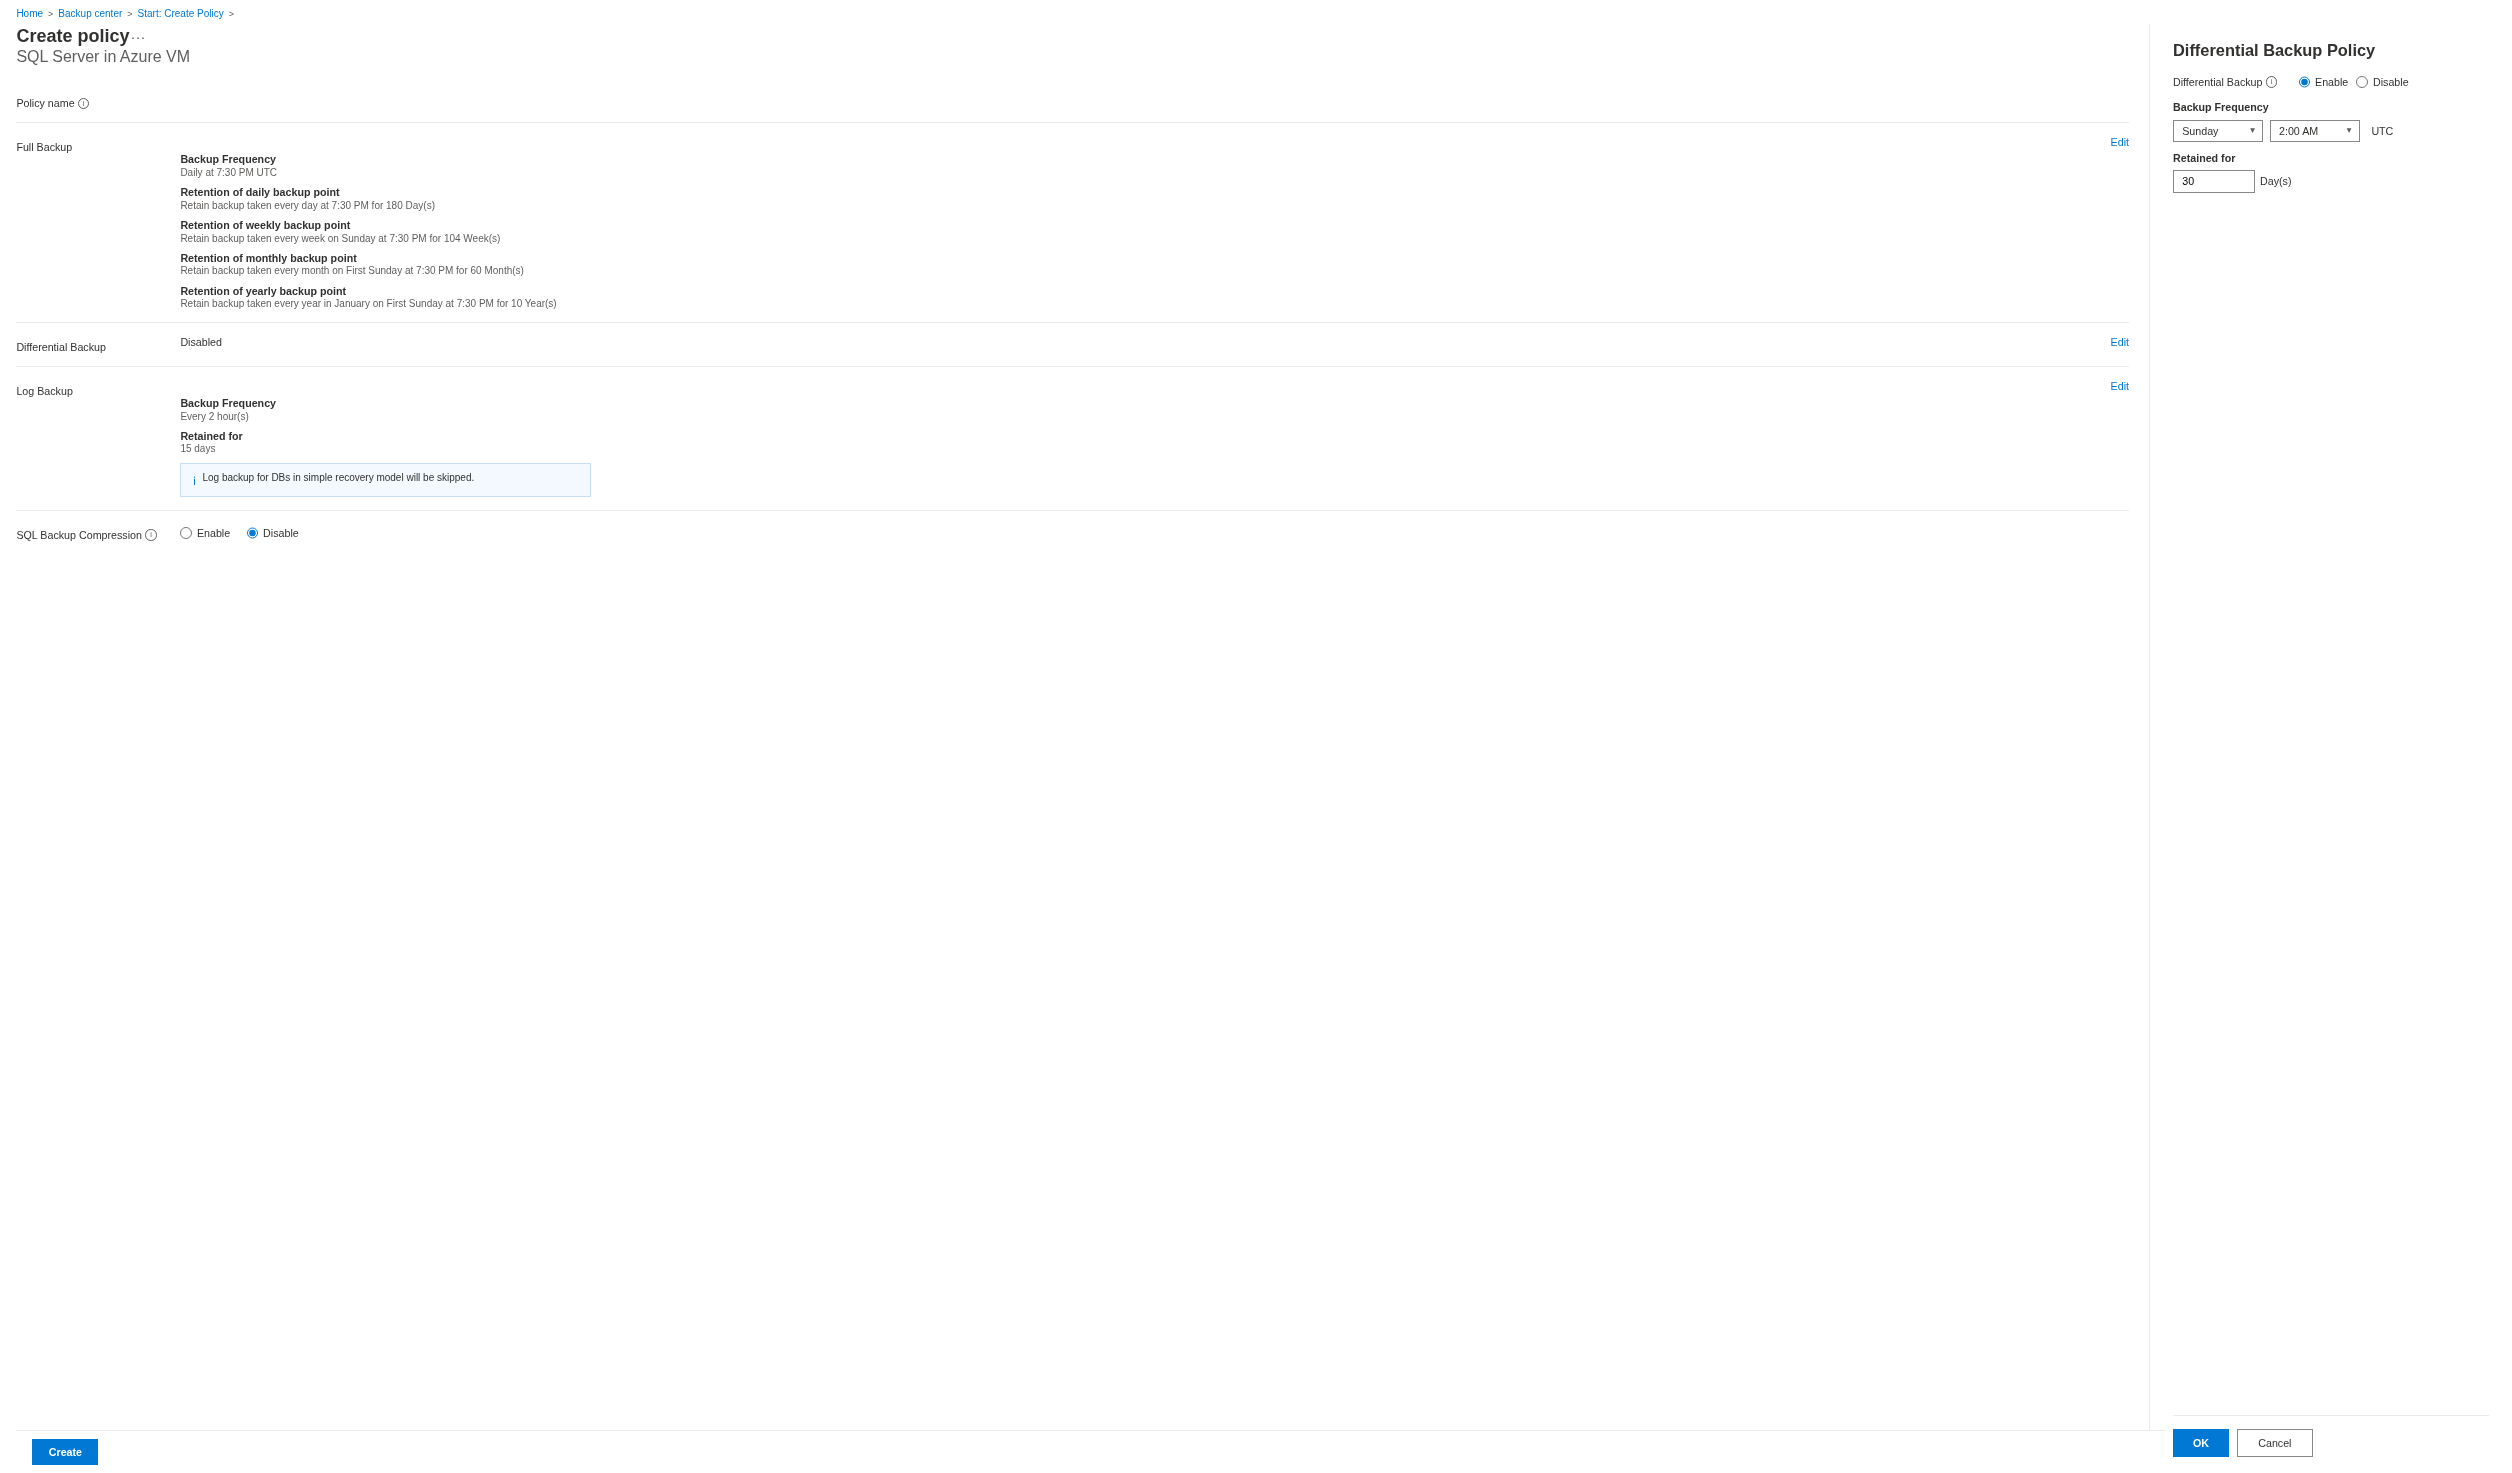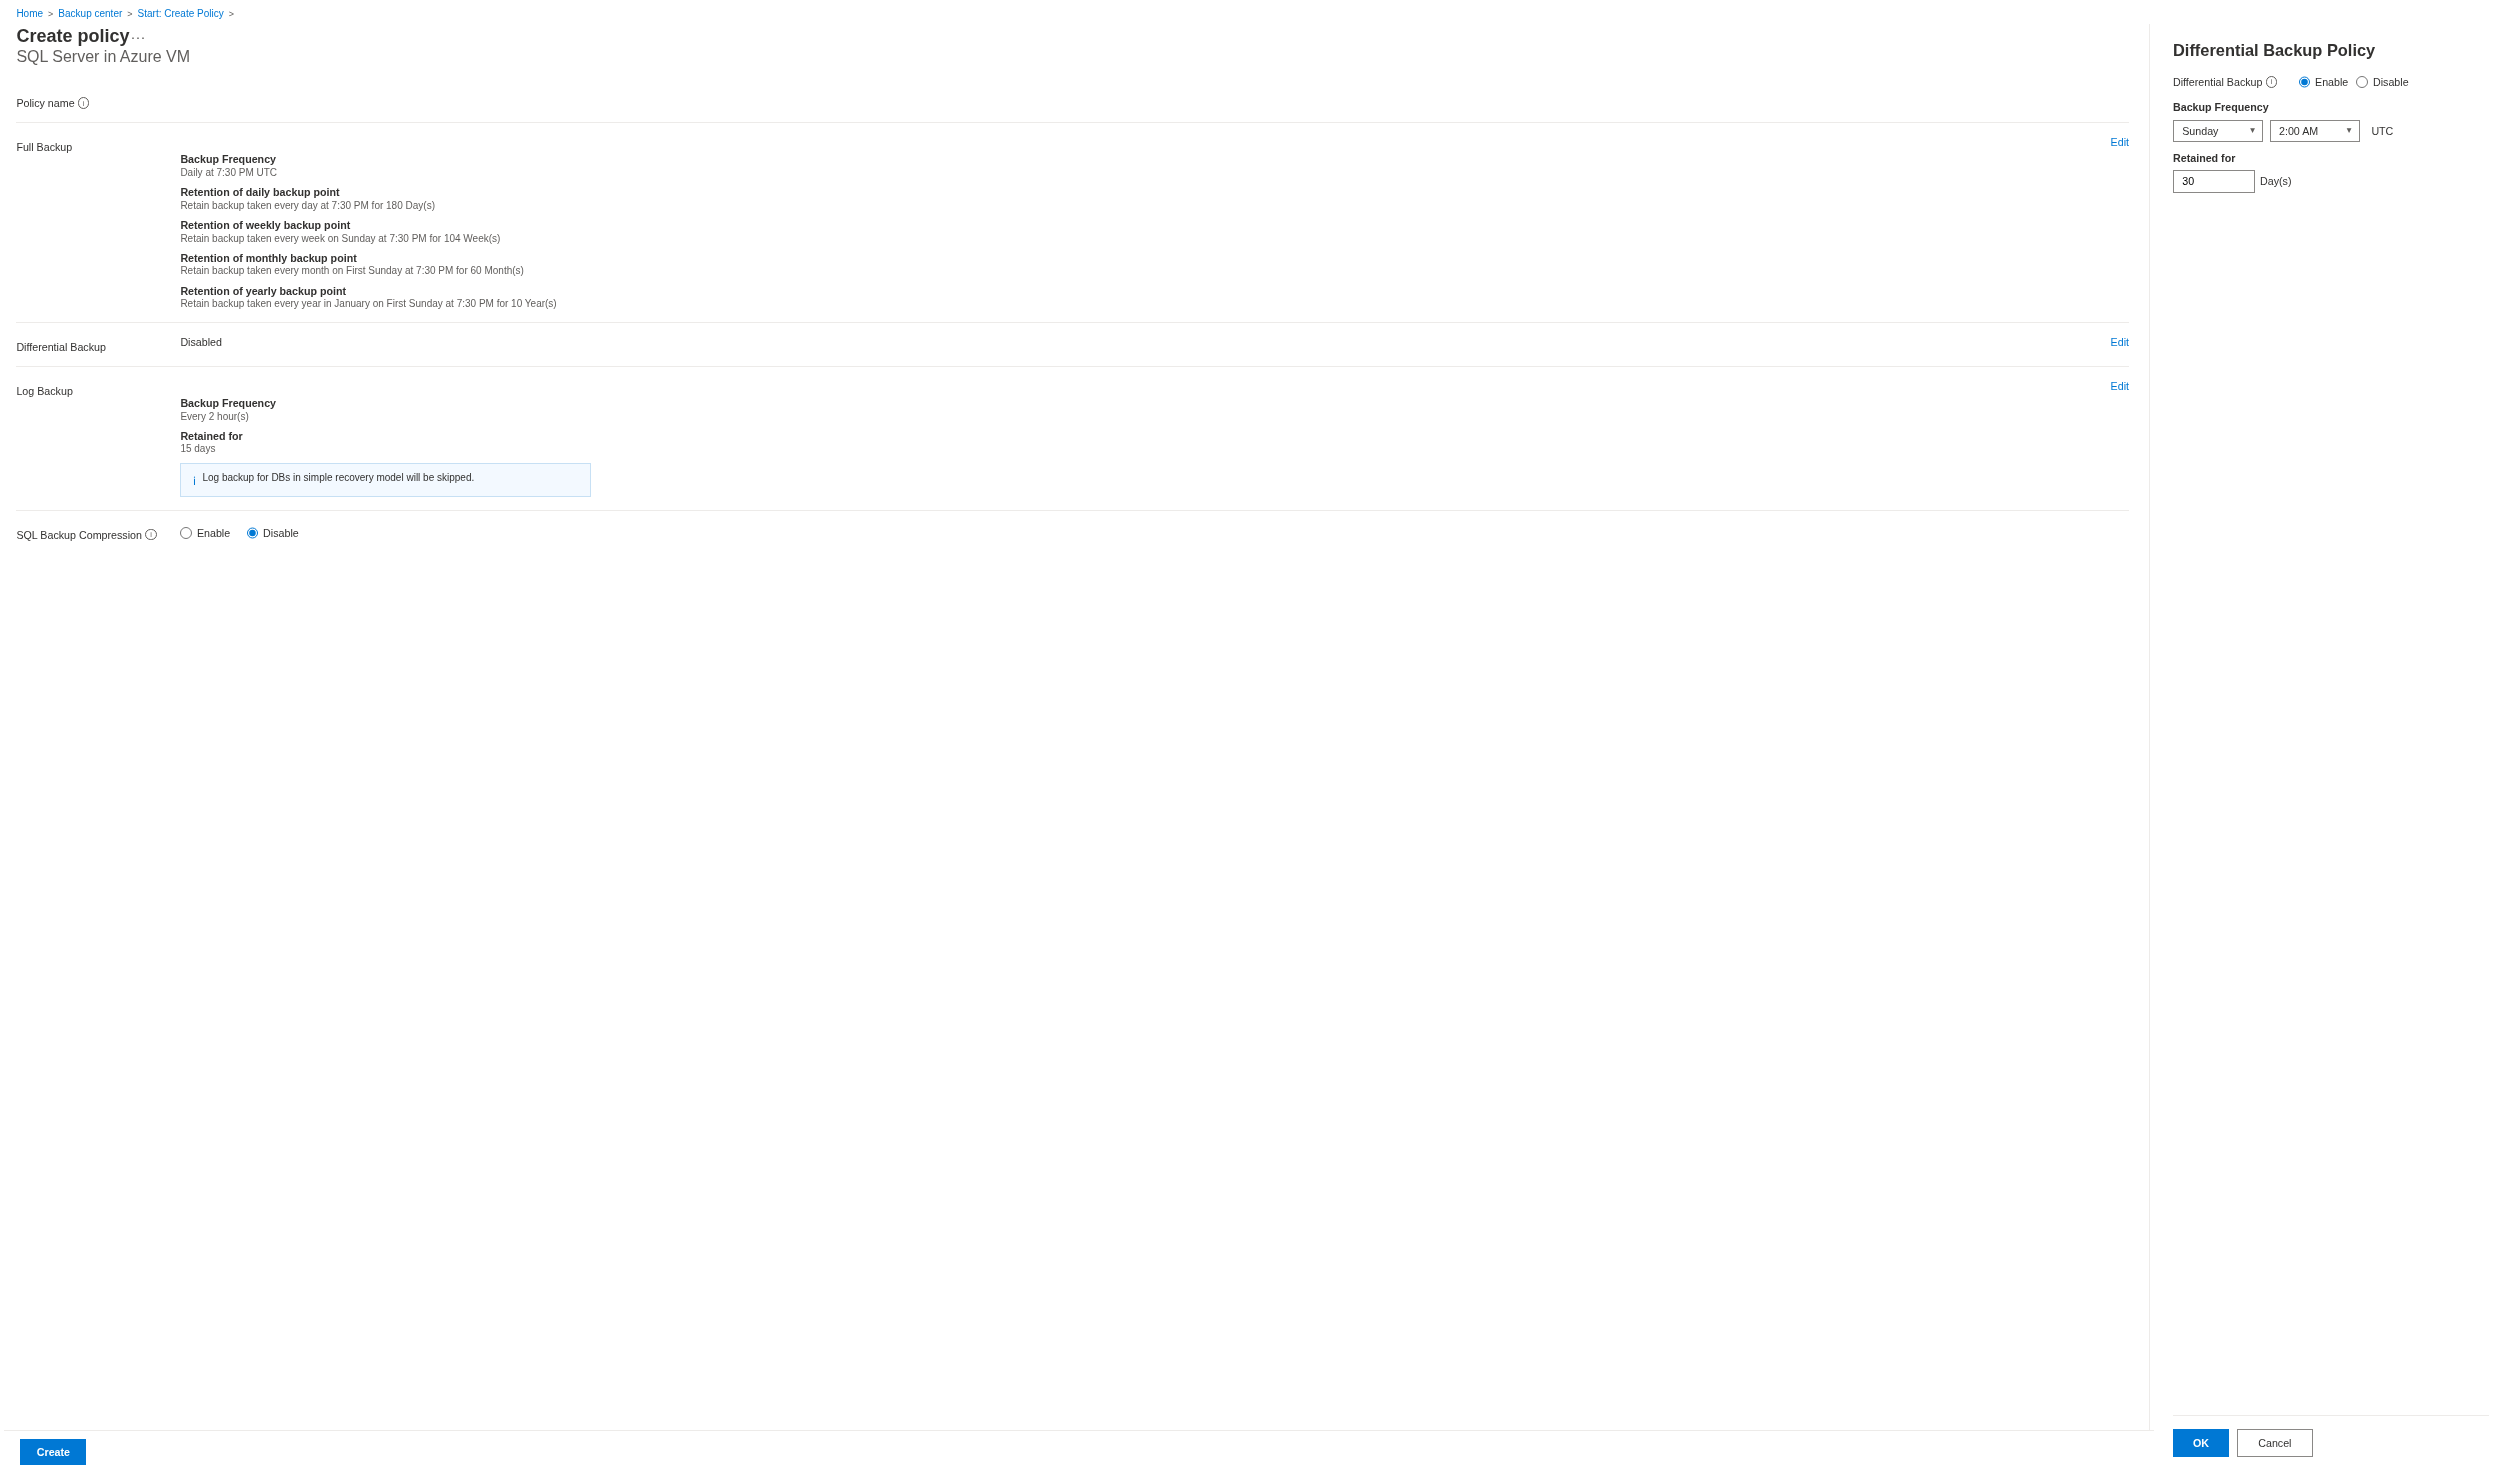--- a/index.html
+++ b/index.html
@@ -14,21 +14,21 @@
 
     
     .left-panel { flex: 1; padding: 0 20px 0 16.4px; overflow-y: auto; border-right: 0.8px solid #edebe9; }
 
     .page-header { display: flex; align-items: center; gap: 1px; margin-bottom: 1.6px; padding-top: 1.6px; }
     .page-title { font-size: 18px; font-weight: 600; color: #323130; }
     .page-subtitle { font-size: 16px; color: #605e5c; margin-bottom: 13px; }
     .more-icon { color: #605e5c; cursor: pointer; font-size: 15px; }
 
     .form-row { display: flex; align-items: flex-start; padding: 13px 0; border-bottom: 0.8px solid #edebe9; }
-    .form-label { width: 164px; min-width: 164px; font-size: 10.7px; color: #323130; padding-top: 5px; display: flex; align-items: flex-start; gap: 3.3px; }
+    .form-label { width: 164px; min-width: 164px; font-size: 10.7px; color: #323130; padding-top: 5px; display: flex; align-items: center; gap: 3.3px; }
     .form-content { flex: 1; }
 
     .policy-name-input { display: flex; align-items: center; border: 0.8px solid #8a8886; padding: 4.1px 8.2px; width: 247px; font-size: 10.7px; background: #fff; }
     .policy-name-input input { border: none; outline: none; flex: 1; font-size: 10.7px; color: #323130; }
     .checkmark { color: #107c10; font-size: 11.5px; margin-left: 6.6px; }
 
     .section-header { display: flex; justify-content: space-between; align-items: flex-start; margin-bottom: 5px; }
     .edit-link { color: #0078d4; cursor: pointer; font-size: 10.7px; text-decoration: none; }
 
     .backup-detail-title { font-weight: 600; font-size: 10.7px; margin-bottom: 1.6px; }
@@ -229,16 +229,16 @@
 
     <div style="flex:1;"></div>
 
     <div class="right-bottom-bar">
       <button class="ok-btn">OK</button>
       <button class="cancel-btn">Cancel</button>
     </div>
   </div>
 </div>
 
-<div style="position: fixed; bottom: 0; left: 4px; width: calc(100% - 362px); height: 43px; border-top: 0.8px solid #edebe9; background: #fff; display: flex; align-items: center; padding: 0 16.4px; z-index: 10;">
+<div style="position: fixed; bottom: 0; left: 16px; width: calc(100% - 362px); height: 43px; border-top: 0.8px solid #edebe9; background: #fff; display: flex; align-items: center; padding: 0 16.4px; z-index: 10;">
   <button class="create-btn">Create</button>
 </div>
 
 
 </body></html>

